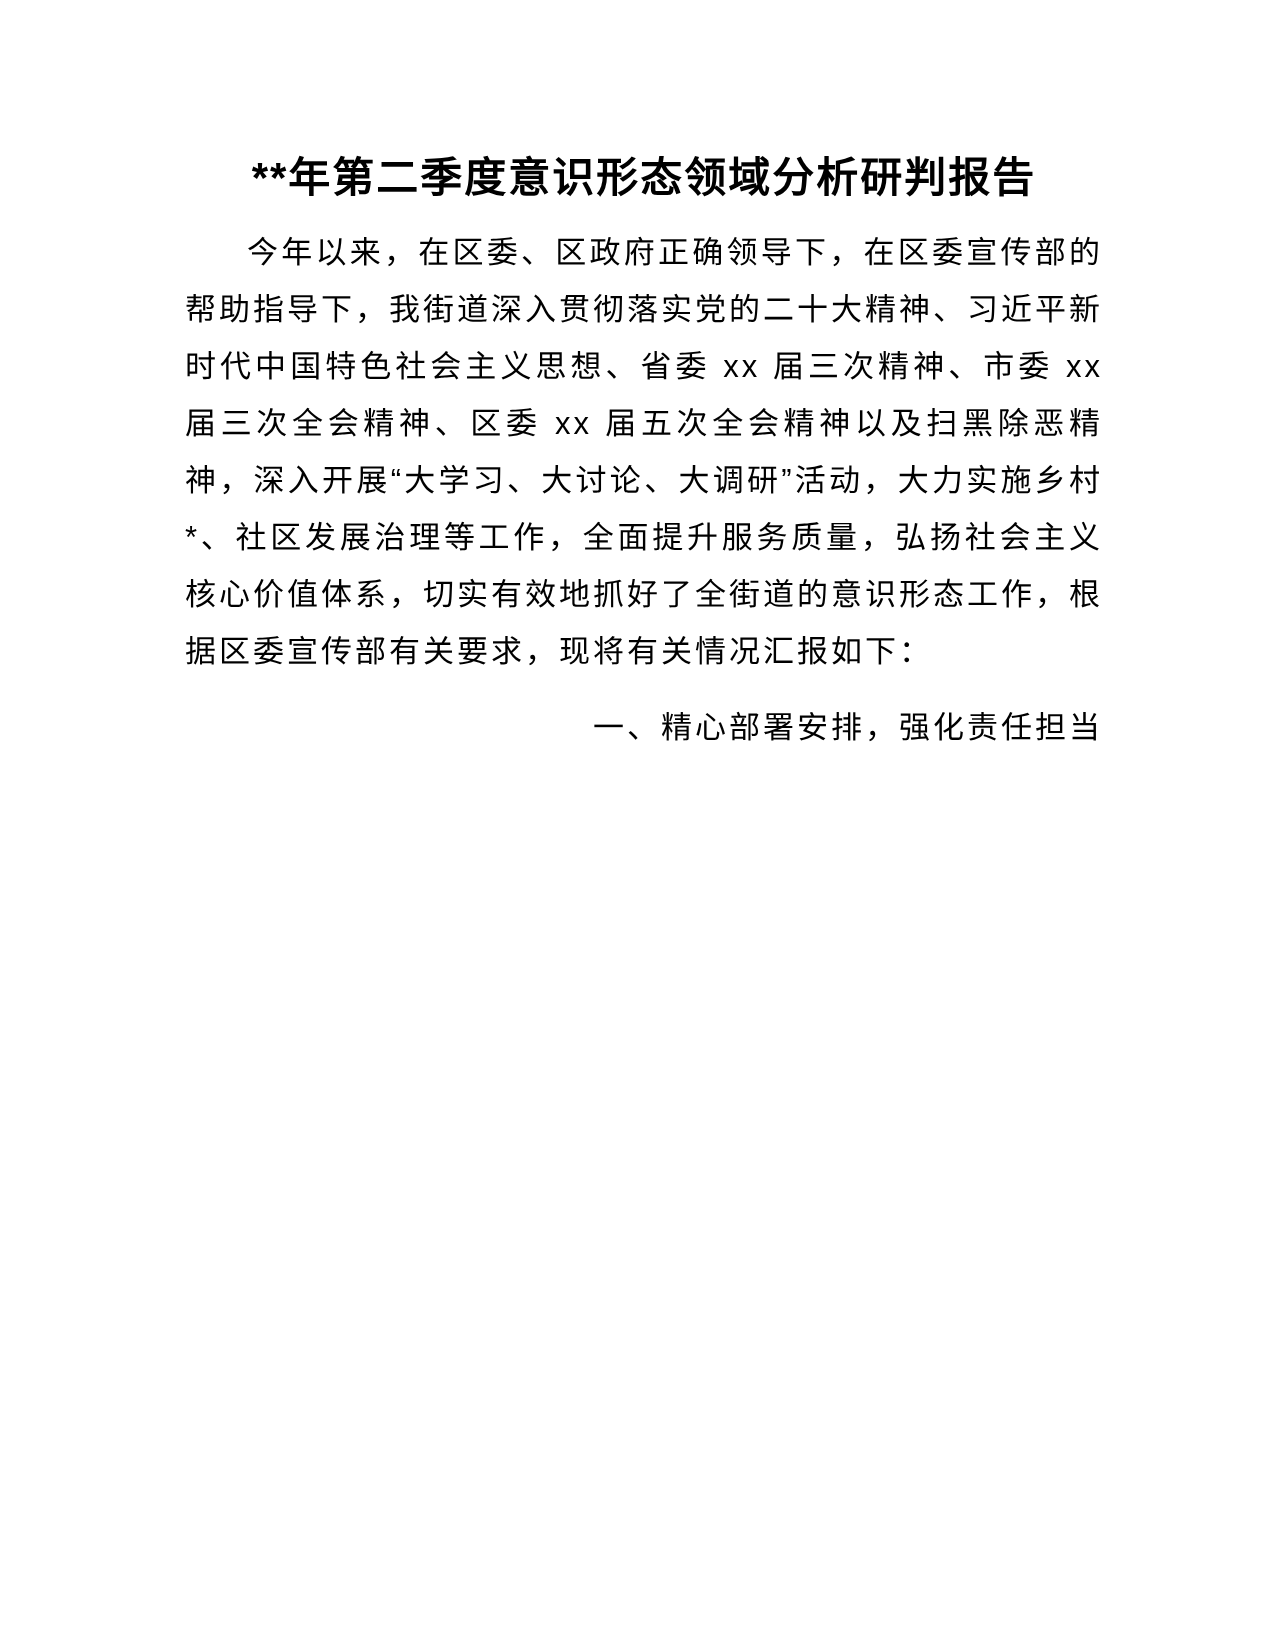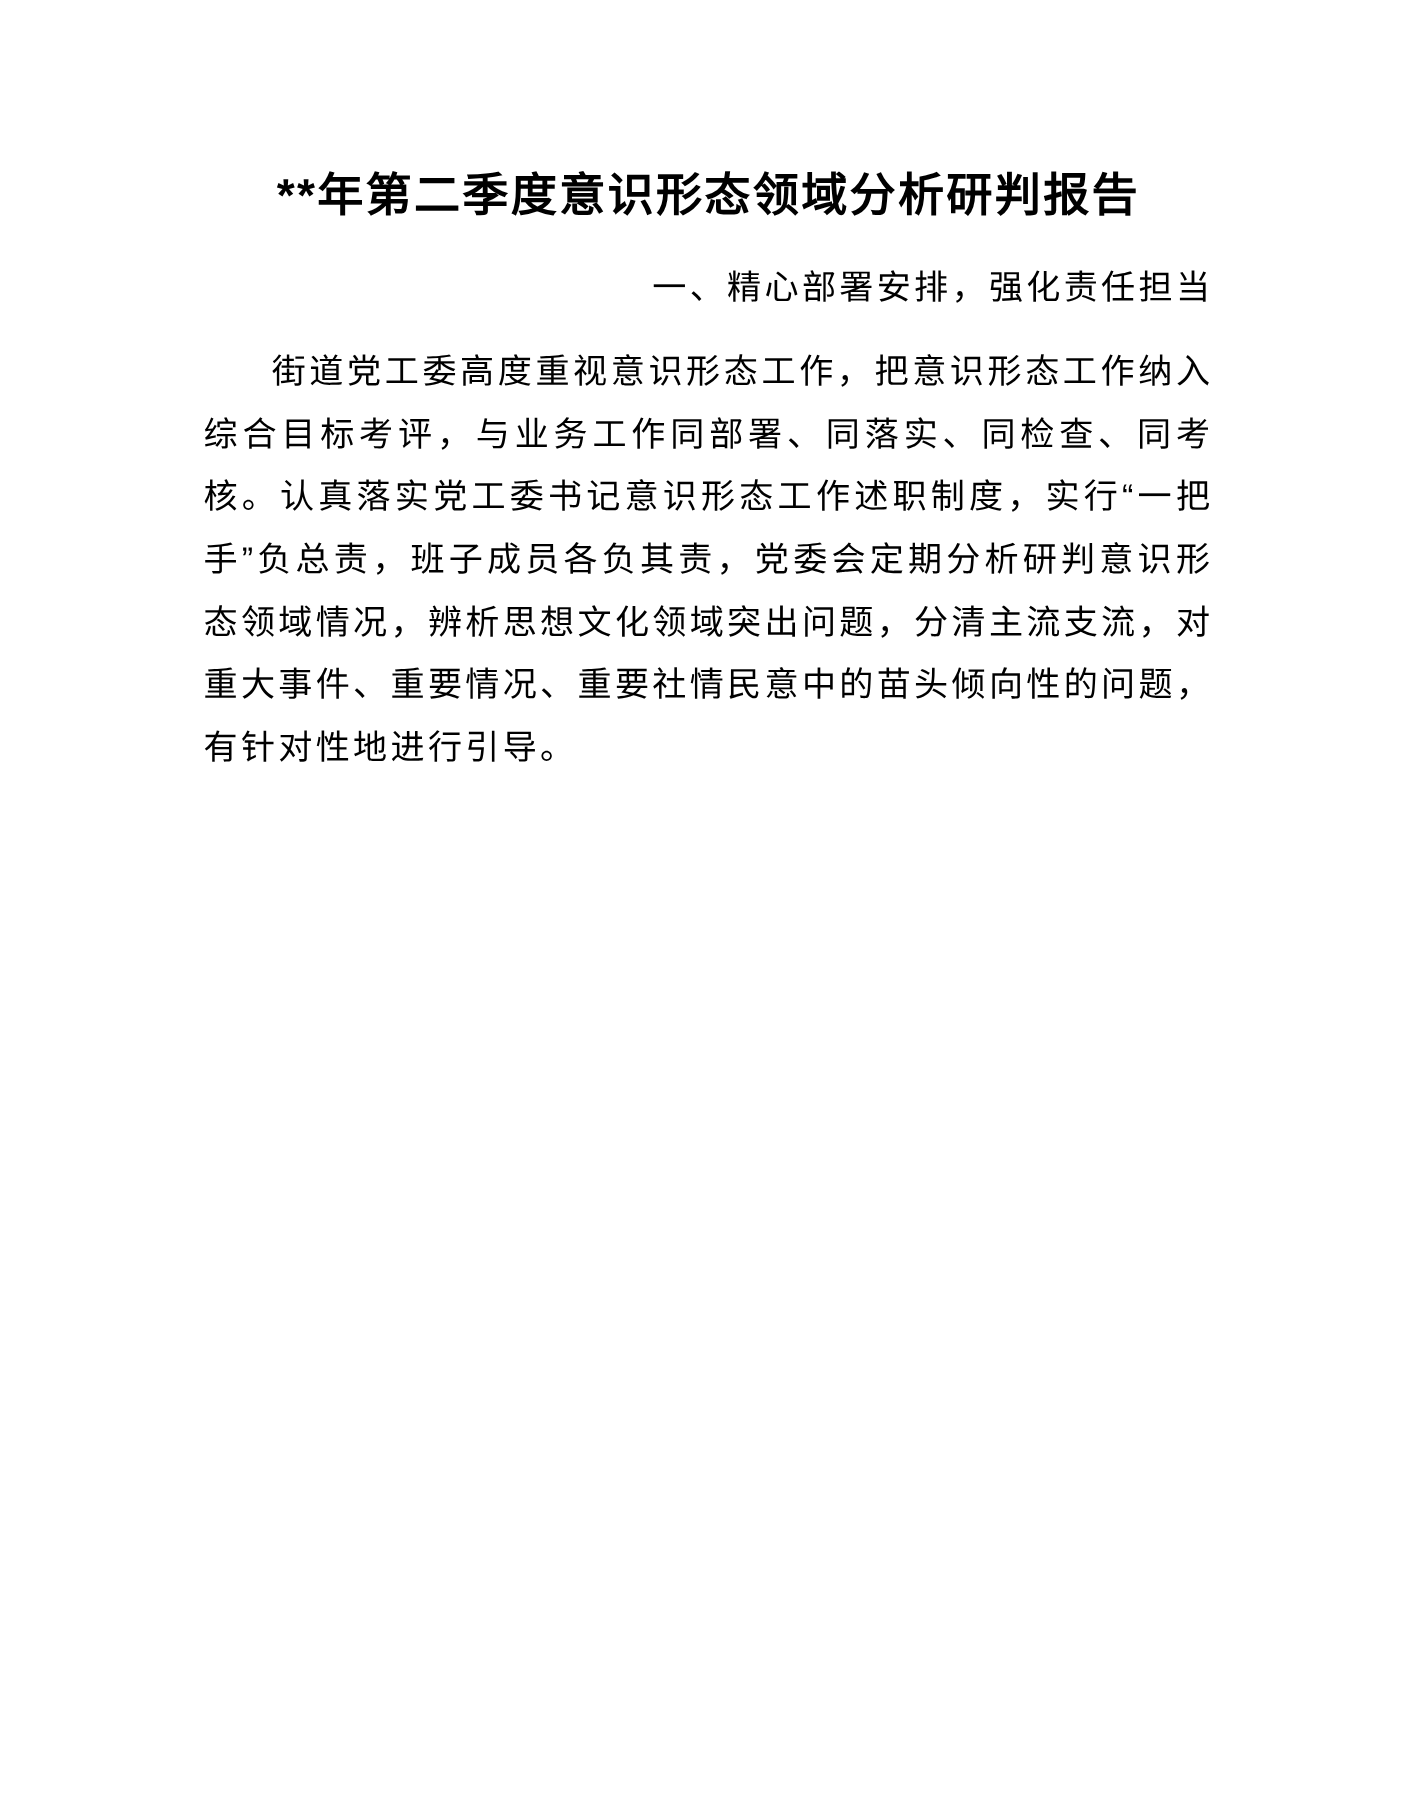--- a/index.html
+++ b/index.html
@@ -45,19 +45,19 @@
     text-align: right;
     white-space: nowrap;
   }
 </style>
 </head>
 <body>
 
 <div class="page">
   <h1 class="doc-title">**年第二季度意识形态领域分析研判报告</h1>
 
+  <p class="body-para">今年以来，在区委、区政府正确领导下，在区委宣传部的帮助指导下，我街道深入贯彻落实党的二十大精神、习近平新时代中国特色社会主义思想、省委 xx 届三次精神、市委 xx 届三次全会精神、区委 xx 届五次全会精神以及扫黑除恶精神，深入开展“大学习、大讨论、大调研”活动，大力实施乡村*、社区发展治理等工作，全面提升服务质量，弘扬社会主义核心价值体系，切实有效地抓好了全街道的意识形态工作，根据区委宣传部有关要求，现将有关情况汇报如下：</p>
 
   <p class="section-heading">一、精心部署安排，强化责任担当</p>
 
-  <p class="body-para">街道党工委高度重视意识形态工作，把意识形态工作纳入综合目标考评，与业务工作同部署、同落实、同检查、同考核。认真落实党工委书记意识形态工作述职制度，实行“一把手”负总责，班子成员各负其责，党委会定期分析研判意识形态领域情况，辨析思想文化领域突出问题，分清主流支流，对重大事件、重要情况、重要社情民意中的苗头倾向性的问题，有针对性地进行引导。</p>
 
 
 </div>
 
 </body></html>

